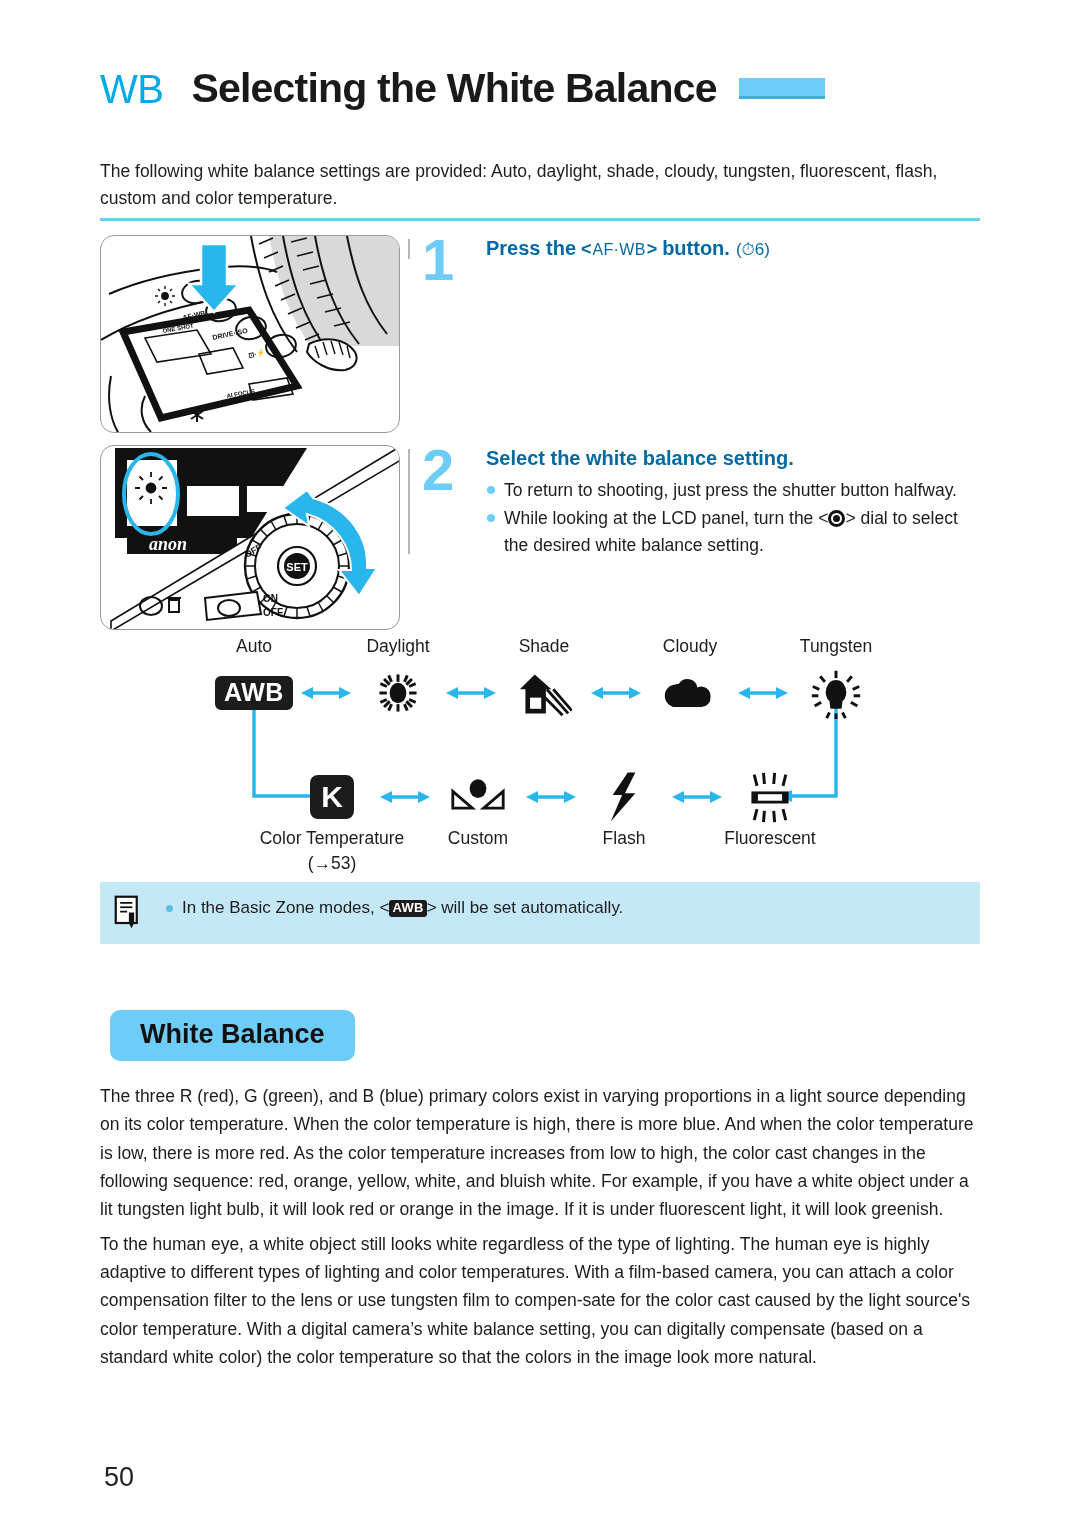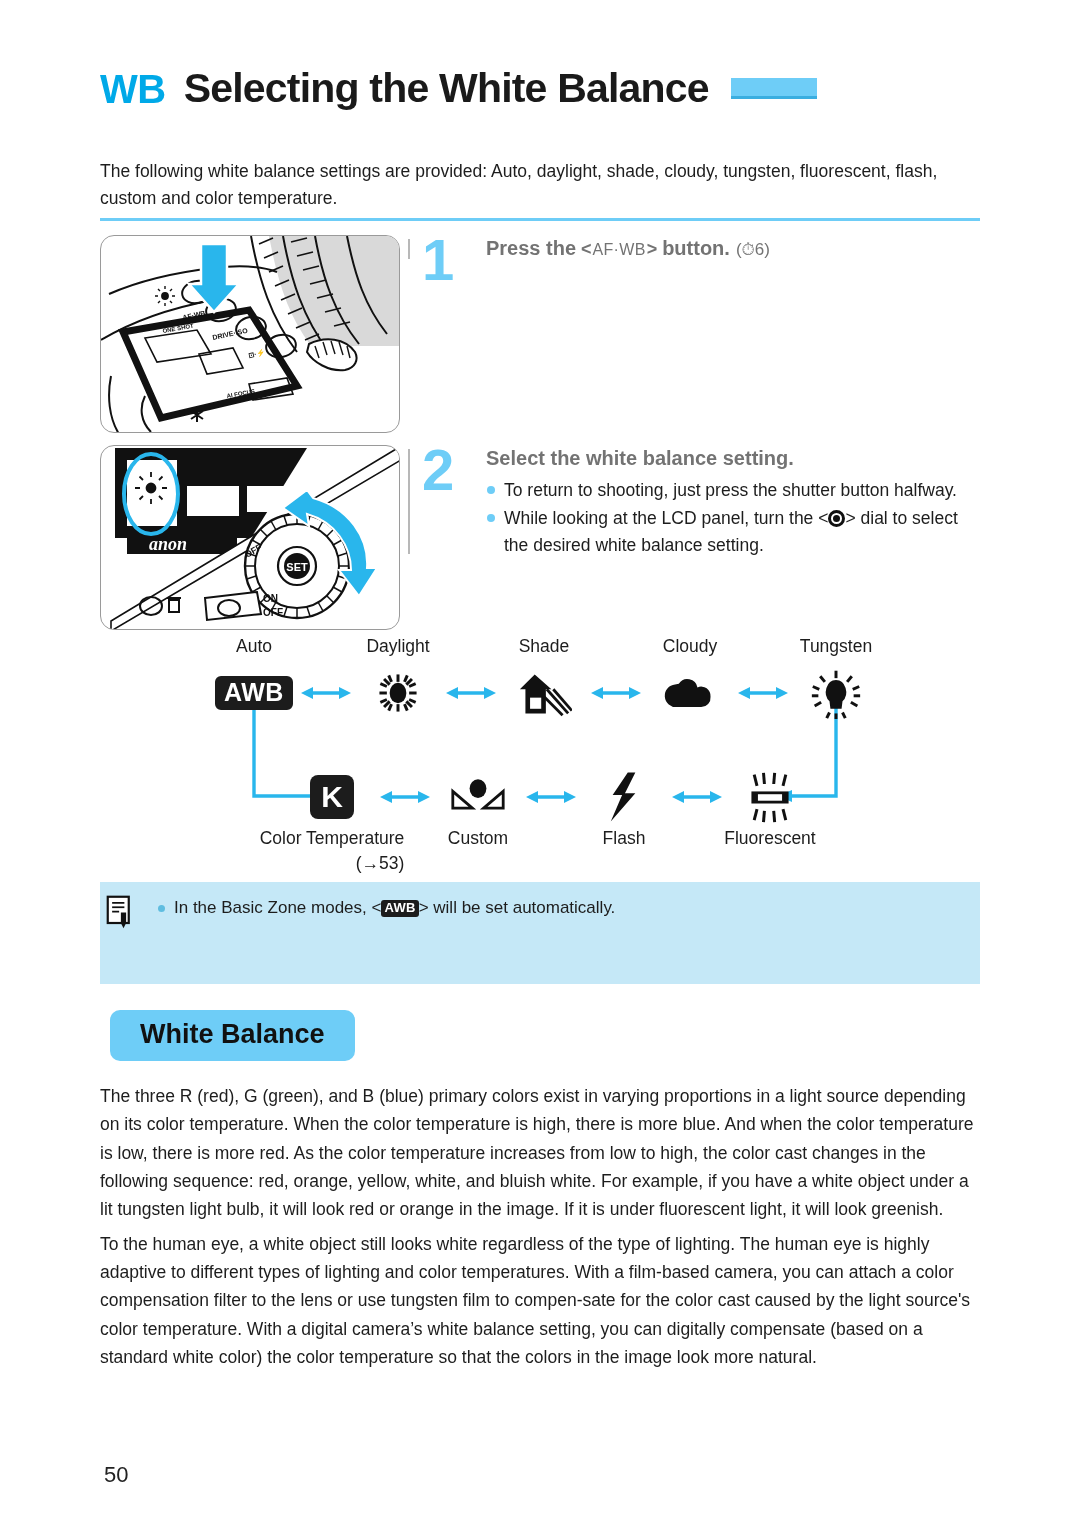--- a/index.html
+++ b/index.html
@@ -14,22 +14,22 @@
     overflow: hidden;
   }
   .page { position: relative; width: 1080px; height: 1529px; padding: 0; }
 
   
   .title-row {
     position: absolute; left: 100px; top: 68px; width: 880px;
     display: flex; align-items: center;
   }
   .title-wb {
-    color: #00a9e8; font-size: 40px; font-weight: bold;
-    letter-spacing: -0.5px; margin-right: 18px; line-height: 1;
+    color: #00a9e8; font-size: 40px; font-weight: normal;
+    letter-spacing: -0.5px; margin-right: 28px; line-height: 1;
   }
   .title-text {
     color: #1a1a1a; font-size: 41px; font-weight: bold;
     letter-spacing: -0.8px; line-height: 1; white-space: nowrap;
   }
   .title-bar {
     margin-left: 22px; width: 86px; height: 21px; background: #6ecdf7;
     border-bottom: 3px solid #3aaee0;
   }
 
@@ -58,21 +58,21 @@
   .step-body { position: relative; margin-left: 8px; flex: 1; padding-left: 16px; }
   .step-divider {
     position: absolute; left: 0; top: 4px; bottom: 6px; width: 2px; background: #b8b8b8;
   }
   .step-num {
     color: #6ecdf7; font-size: 58px; font-weight: bold; line-height: 0.8;
     position: absolute; left: 14px; top: 2px; font-family: "Liberation Sans", sans-serif;
   }
   .step-content { margin-left: 62px; }
   .step-head {
-    font-size: 20px; font-weight: bold; color: #737373; line-height: 1.3;
+    font-size: 20px; font-weight: bold; color: #0369a1; line-height: 1.3;
     margin: 0 0 4px 0; display: flex; align-items: baseline; flex-wrap: wrap;
   }
   .kbd {
     font-size: 16px; font-weight: normal; letter-spacing: 0.3px;
     padding: 0 1px; font-family: "Liberation Sans", sans-serif;
   }
   .bracket { font-weight: bold; font-size: 18px; }
   .after-head { font-weight: normal; font-size: 17px; margin-left: 6px; }
 
   .bullets { list-style: none; margin: 6px 0 0 0; padding: 0; }
@@ -134,22 +134,22 @@
     align-items: center; justify-content: center; line-height: 1;
   }
   .awb-inline {
     background: #1c1c1c; color: #fff; font-weight: bold; font-size: 13px;
     padding: 1px 3px 2px 3px; border-radius: 3px; letter-spacing: 0.3px;
     display: inline-block; line-height: 1.1; vertical-align: 1px;
   }
 
   
   .note {
-    position: absolute; left: 100px; top: 882px; width: 880px; height: 102px;
-    background: #c5e8f7; display: flex; align-items: flex-start; padding: 12px 6px;
+    position: absolute; left: 100px; top: 882px; width: 880px; height: 62px;
+    background: #c5e8f7; display: flex; align-items: flex-start; padding: 12px 14px;
   }
   .note-icon { flex: 0 0 34px; margin-top: 1px; }
   .note-list { list-style: none; margin: 0 0 0 16px; padding: 0; }
   .note-list li {
     position: relative; padding-left: 18px; font-size: 17px;
     line-height: 1.62; color: #1d1d1d;
   }
   .note-list li::before {
     content: ""; position: absolute; left: 2px; top: 11px;
     width: 7px; height: 7px; border-radius: 50%; background: #5fbde0;
@@ -167,21 +167,21 @@
   .body-copy {
     position: absolute; left: 100px; top: 1082px; width: 880px;
     font-size: 17.5px; line-height: 1.62; color: #1d1d1d;
   }
   .body-copy p { margin: 0 0 0 0; }
   .body-copy p + p { margin-top: 6px; }
 
   
   .page-num {
     position: absolute; left: 104px; top: 1462px;
-    font-size: 22px; color: #222;
+    font-size: 27px; color: #222;
   }
 </style>
 </head>
 <body>
 
 <div class="page">
 
   <div class="title-row">
     <span class="title-wb">WB</span>
     <span class="title-text">Selecting the White Balance</span>
@@ -560,21 +560,21 @@
               <path d="M22 43 l-1 12"></path>
               <path d="M32 43 l1 12"></path>
               <path d="M42 41 l3 12"></path>
           </g>
         </svg>
       </div>
     </div>
 
     <div class="flow-labels-bot">
       <span class="flow-sub" style="left:136px;top:0;">Color Temperature</span>
-      <span class="flow-sub" style="left:136px;top:25px;margin-left:48px;">(→53)</span>
+      <span class="flow-sub" style="left:136px;top:25px;">(→53)</span>
       <span class="flow-sub" style="left:282px;top:0;">Custom</span>
       <span class="flow-sub" style="left:428px;top:0;">Flash</span>
       <span class="flow-sub" style="left:574px;top:0;">Fluorescent</span>
     </div>
   </div>
 
   <div class="note">
     <div class="note-icon">
       <svg viewBox="0 0 32 40" width="28" height="35">
         <rect x="2" y="2" width="24" height="30" fill="#fff" stroke="#111" stroke-width="2.5"></rect>

